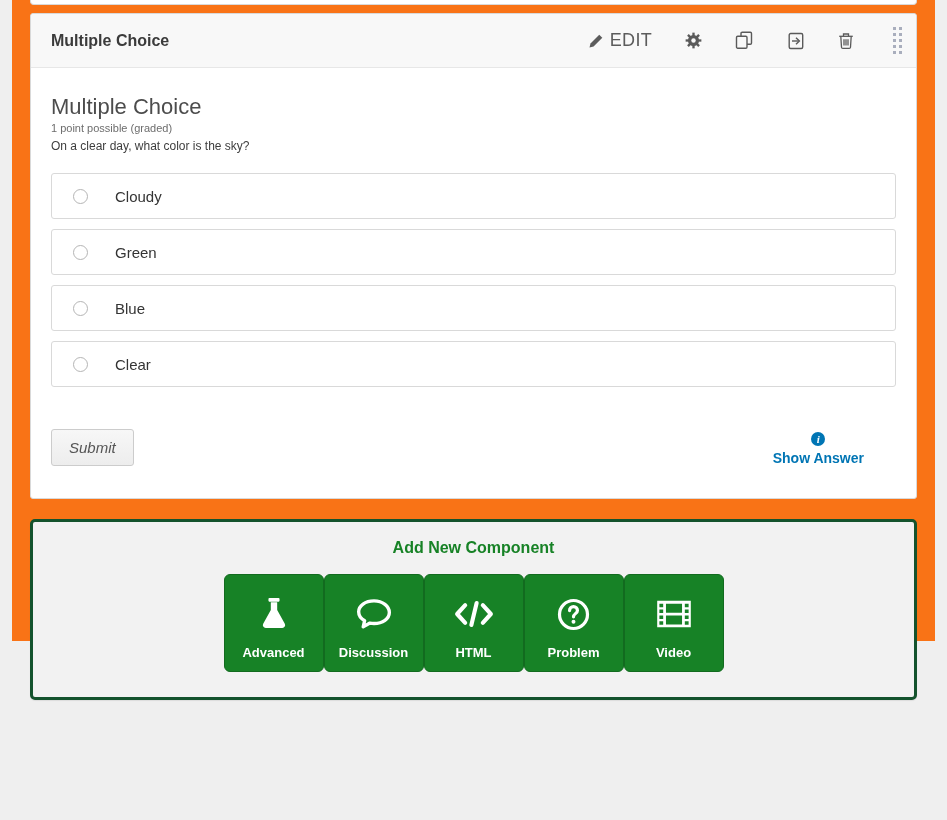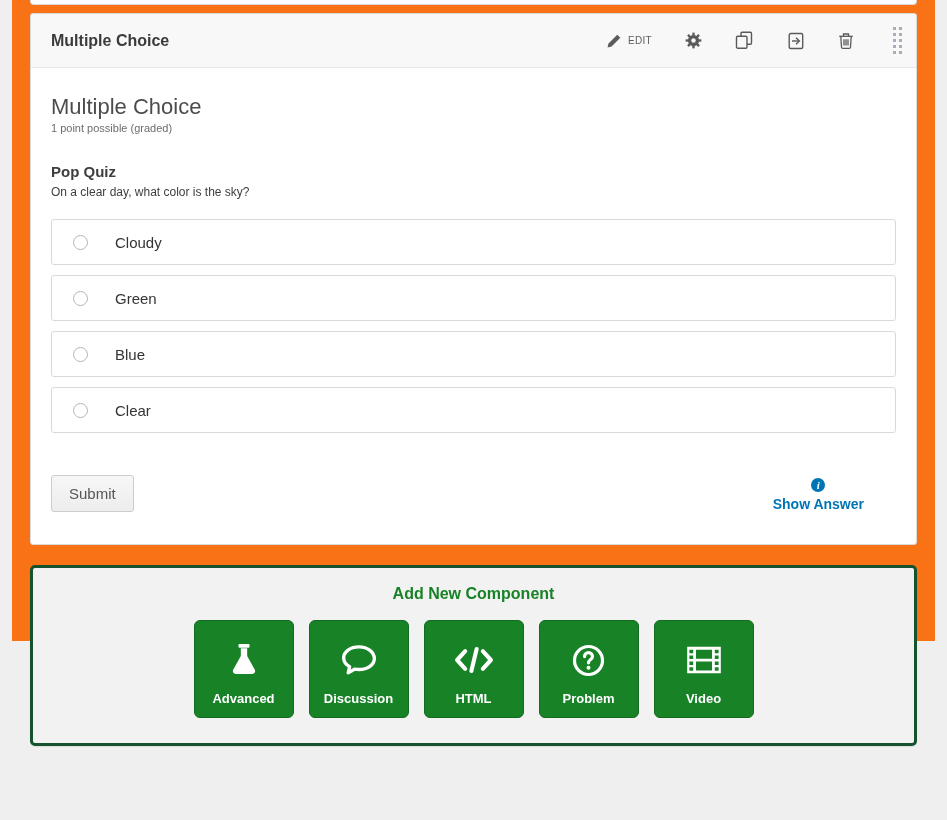--- a/index.html
+++ b/index.html
@@ -43,21 +43,21 @@
   }
   .card-title { font-size: 16px; font-weight: bold; color: #3b3b3b; }
   .header-actions {
     margin-left: auto;
     display: flex;
     align-items: center;
     gap: 33px;
   }
   .edit-btn {
     display: flex; align-items: center; gap: 7px;
-    color: #5c5c5c; font-size: 10px;
+    color: #5c5c5c; font-size: 18px;
     background: none; border: none; cursor: pointer;
     font-family: "Liberation Sans", sans-serif;
     letter-spacing: 0.3px;
   }
   .icon-btn {
     background: none; border: none; cursor: pointer;
     color: #5a5a5a; display: flex; align-items: center;
     padding: 0;
   }
   .drag-handle {
@@ -101,20 +101,21 @@
     align-items: flex-end;
   }
   .submit-btn {
     font-family: "Liberation Sans", sans-serif;
     font-size: 15px; color: #565656;
     background: linear-gradient(#f7f7f7, #ededed);
     border: 1px solid #cccccc;
     border-radius: 3px;
     padding: 9px 17px;
     cursor: pointer;
+    font-style: italic;
   }
   .show-answer-wrap {
     display: flex; flex-direction: column;
     align-items: center; gap: 4px;
     margin-right: 32px;
   }
   .info-icon {
     width: 14px; height: 14px;
     background: #0075b4;
     border-radius: 50%;
@@ -137,21 +138,21 @@
     padding: 17px 0 25px;
     box-shadow: 0 1px 1px rgba(0,0,0,0.08);
   }
   .add-title {
     text-align: center;
     font-size: 16px; font-weight: bold;
     color: #178226;
   }
   .add-buttons {
     margin-top: 17px;
-    display: flex; justify-content: center; gap: 15px;
+    display: flex; justify-content: center; 
   }
   .add-btn {
     width: 100px; height: 98px;
     background: #178226;
     border: 1px solid #126b1f;
     border-radius: 6px;
     color: #fff;
     display: flex; flex-direction: column; align-items: center;
     cursor: pointer;
     font-family: "Liberation Sans", sans-serif;
@@ -244,21 +245,20 @@
             <span></span>
             <span></span>
             <span></span>
         </div>
       </div>
     </div>
 
     <div class="card-body">
       <div class="problem-title">Multiple Choice</div>
       <div class="points-text">1 point possible (graded)</div>
-      <div class="question-title">Pop Quiz</div>
       <div class="question-text">On a clear day, what color is the sky?</div>
 
       <div class="options">
         <div class="option-row">
           <span class="radio-circle"></span>
           <span class="option-label">Cloudy</span>
         </div>
         <div class="option-row">
           <span class="radio-circle"></span>
           <span class="option-label">Green</span>

